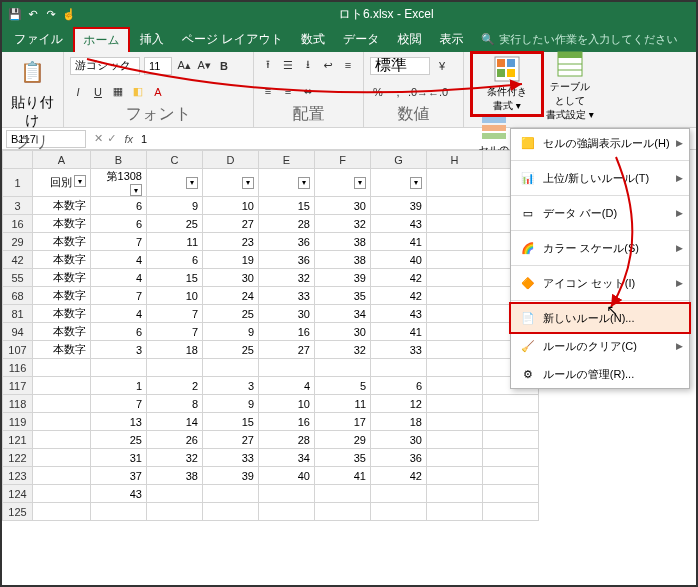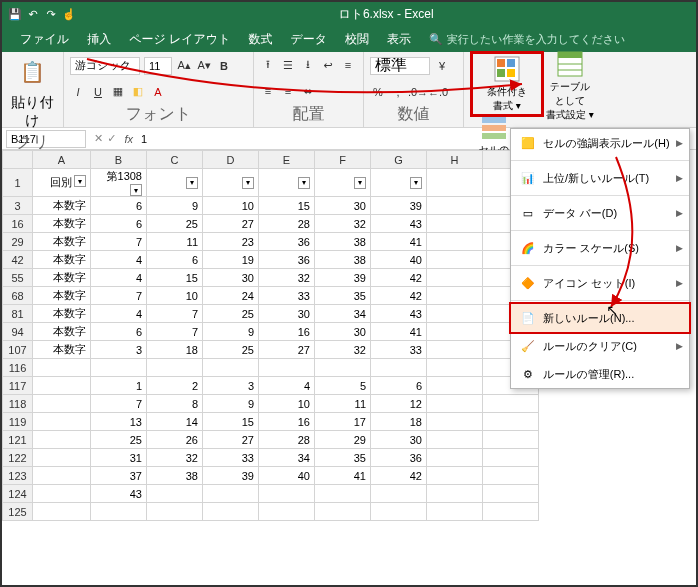--- a/index.html
+++ b/index.html
@@ -1,21 +1,21 @@
 <!DOCTYPE html>
 <html><head>
 <meta charset="utf-8">
 <style>
   * { box-sizing: border-box; margin: 0; padding: 0; }
   body { font-family: "Yu Gothic UI", Meiryo, sans-serif; font-size: 11px; background: #fff; width: 698px; height: 587px; overflow: hidden; position: relative; border: 2px solid #333;}
   .titlebar { background: #217346; height: 24px; display: flex; align-items: center; color: #fff; padding: 0 6px; gap: 6px; }
   .titlebar .qat { display: flex; gap: 4px; }
   .titlebar .qat span { width: 14px; display:inline-block; text-align:center; font-size:11px;}
   .titlebar .title { flex:1; text-align:center; font-size:12px;}
-  .tabs { background:#217346; height:26px; display:flex; align-items:center; color:#fff; font-size:12px; padding:0 10px; gap:2px;}
+  .tabs { background:#217346; height:26px; display:flex; align-items:center; color:#fff; font-size:12px; padding:0 4px; gap:2px;}
   .tab { padding:3px 8px; cursor:pointer;}
   .tab.active { background:#f3f3f3; color:#217346; border:2px solid #d40000; border-bottom:none;}
   .tellme { display:flex; align-items:center; color:#c3e8d6; margin-left:8px; font-size:11px; gap:4px;}
   .ribbon { background:#f3f3f3; border-bottom:1px solid #d4d4d4; height:76px; display:flex; position:relative;}
   .rgrp { border-right:1px solid #d4d4d4; padding:2px 6px; display:flex; flex-direction:column; justify-content:space-between;}
   .rgrp .lbl { text-align:center; font-size:16px; color:#666; padding-top:2px;}
   .rgrp .ctls { display:flex; align-items:center; gap:4px; flex:1; flex-wrap:wrap;}
   .minibtn { width:16px; height:16px; display:inline-flex; align-items:center; justify-content:center; font-size:11px; color:#333;}
   .fontname { border:1px solid #ccc; height:18px; padding:0 4px; font-size:11px; width:70px; background:#fff;}
   .fontsize { border:1px solid #ccc; height:18px; padding:0 4px; font-size:11px; width:28px; background:#fff;}
@@ -65,20 +65,21 @@
     <span>💾</span>
     <span>↶</span>
     <span>↷</span>
     <span>☝</span>
   </div>
   <div class="title">ロト6.xlsx - Excel</div>
 </div>
 
 <div class="tabs">
   <div class="tab">ファイル</div>
+  <div class="tab active">ホーム</div>
   <div class="tab">挿入</div>
   <div class="tab">ページ レイアウト</div>
   <div class="tab">数式</div>
   <div class="tab">データ</div>
   <div class="tab">校閲</div>
   <div class="tab">表示</div>
   <div class="tellme">
     <span>🔍</span>
     <span>実行したい作業を入力してください</span>
   </div>

